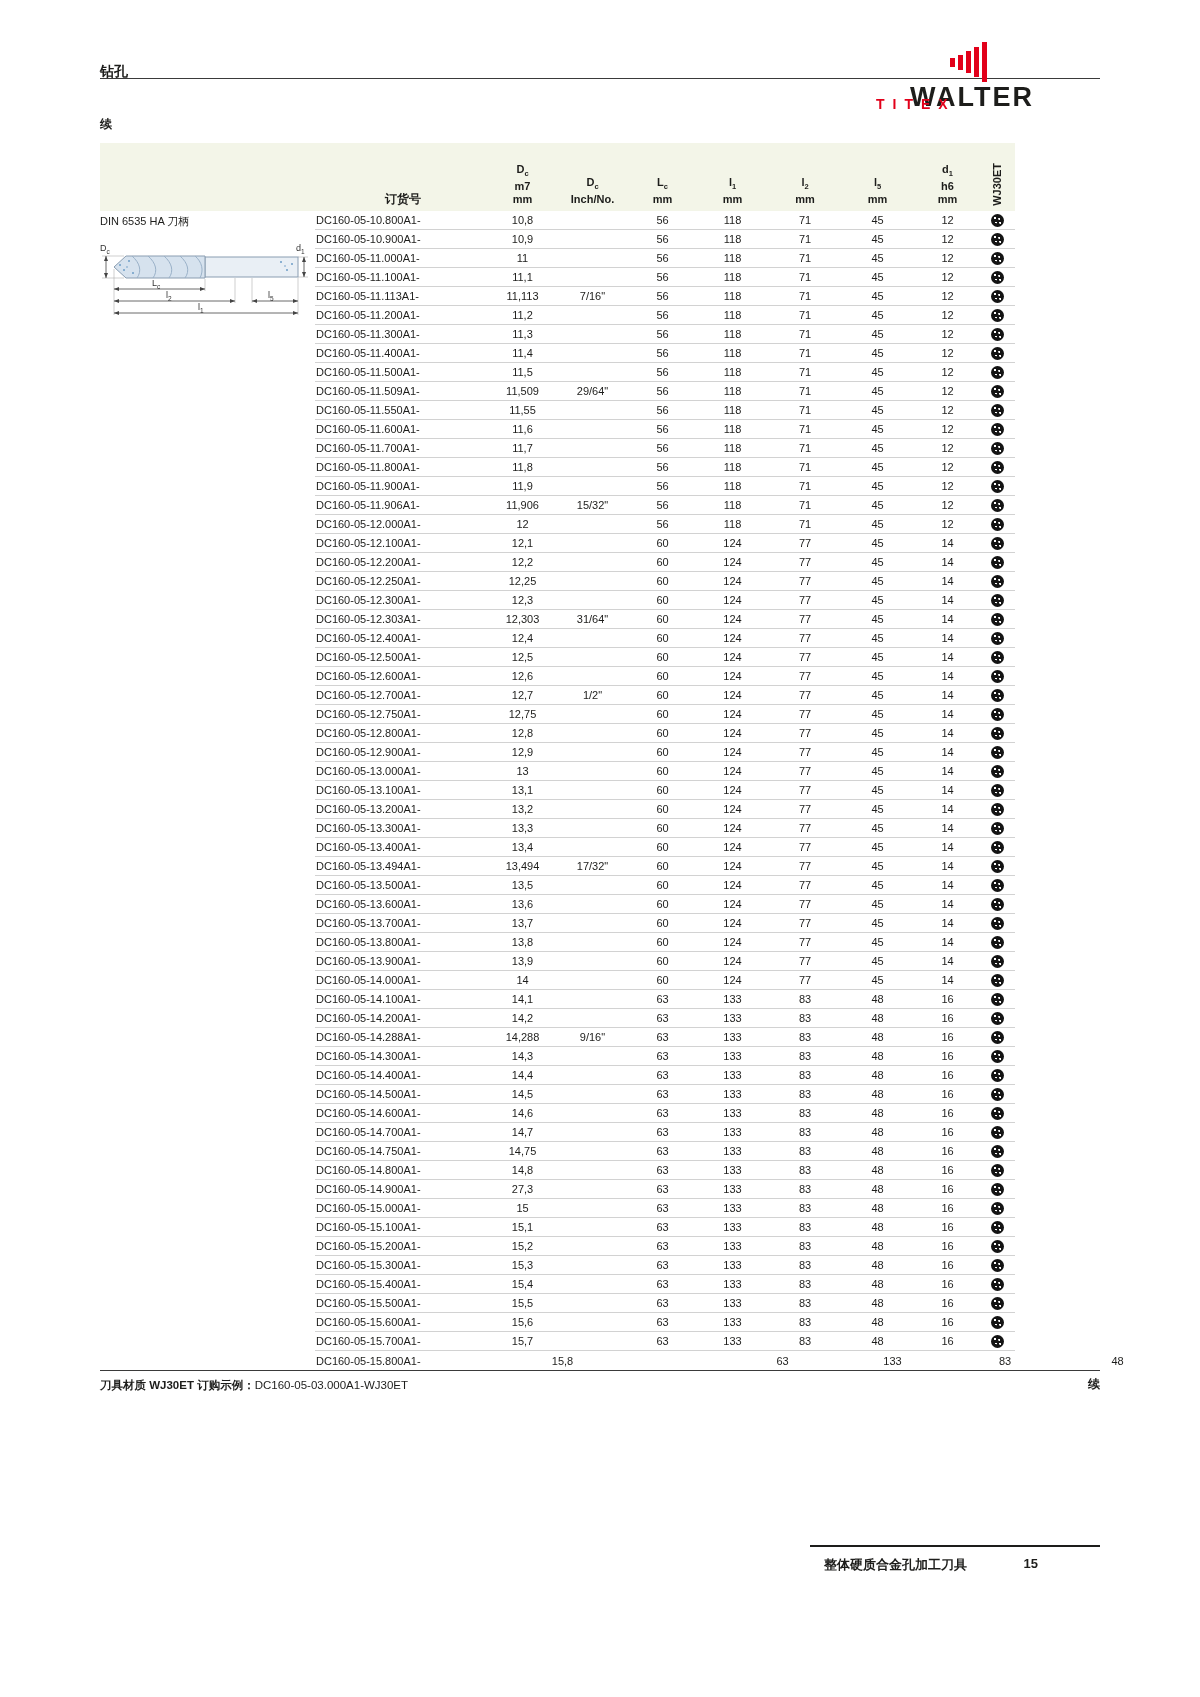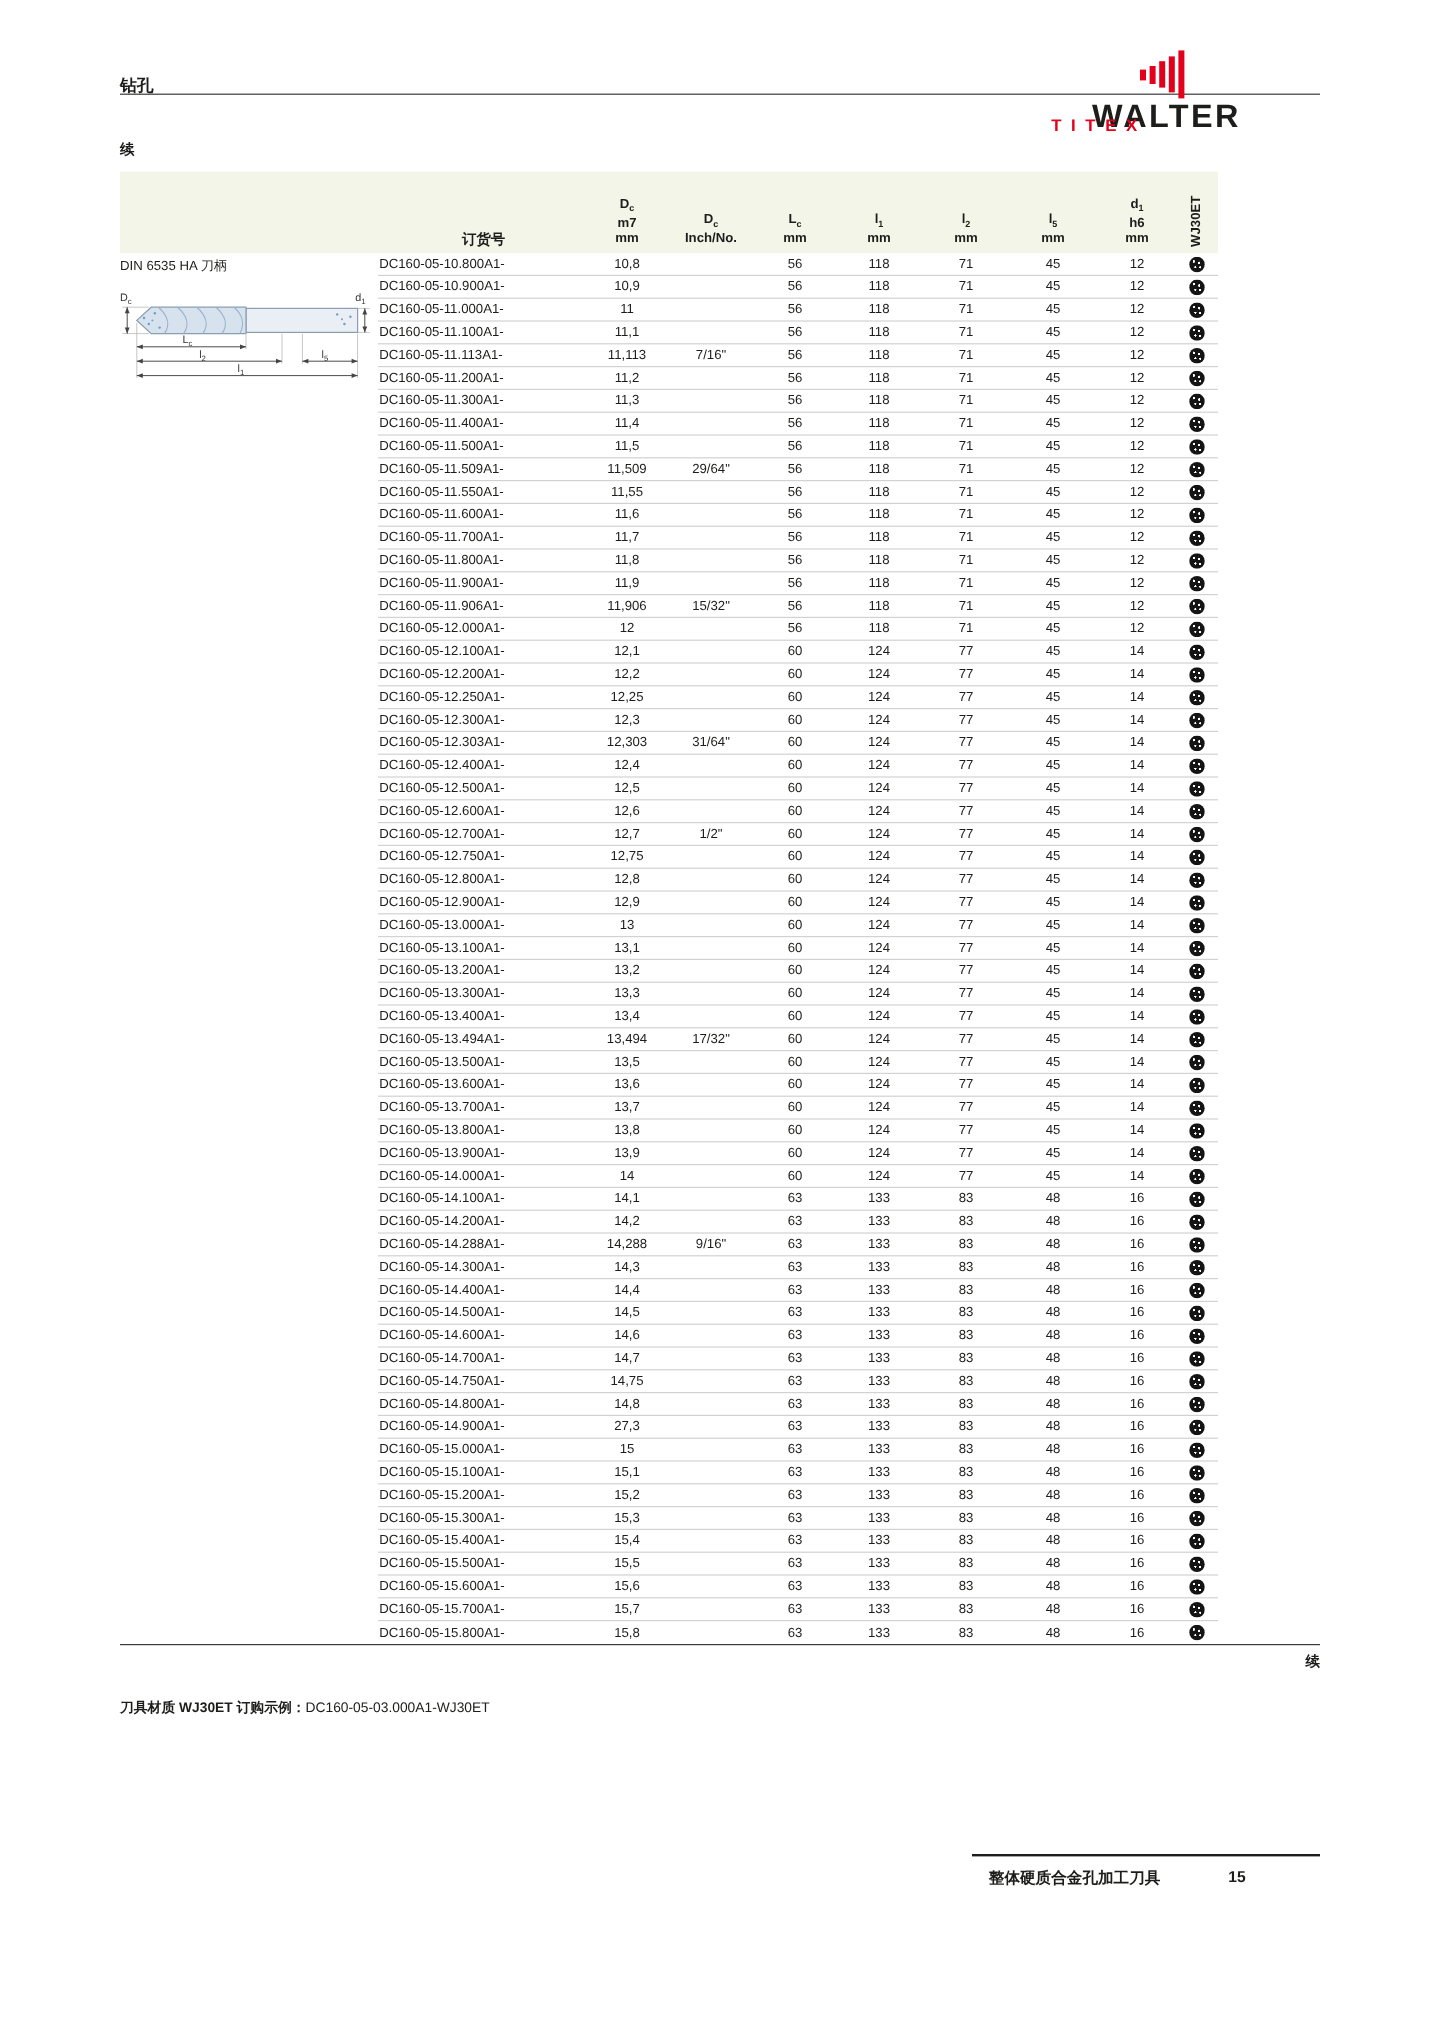--- a/index.html
+++ b/index.html
@@ -33,42 +33,42 @@
   .hc { font-size:11px; font-weight:bold; line-height:13px; }
   .hc.num { text-align:center; }
   .hc sub { font-size:7.5px; }
   .hc.ordercol { font-size:12px; text-align:center; padding-left:1px; }
   .hc.vert { display:flex; justify-content:center; align-items:flex-end; height:60px; }
   .vtext { writing-mode:vertical-rl; transform:rotate(180deg); font-size:11px; font-weight:bold; }
 
   .tbody { margin-left:215px; width:700px; }
   .row { display:grid; grid-template-columns:175px 65px 75px 65px 75px 70px 75px 65px 35px;
          height:19px; align-items:center; border-bottom:1px solid #d2d2d2; font-size:11px; }
-  .row:last-child { border-bottom:none; }
+  .row:last-child { border-bottom:none;gap:40px; }
   .cell.order { text-align:left; padding-left:1px; white-space:nowrap; }
   .cell.c { text-align:center; }
   .dotcell { display:flex; justify-content:center; }
   .dot { width:13px; height:13px; border-radius:50%;
          background:
            radial-gradient(circle at 30% 30%, #fff 0, #fff 0.9px, transparent 1.1px),
            radial-gradient(circle at 64% 38%, #fff 0, #fff 0.9px, transparent 1.1px),
            radial-gradient(circle at 40% 66%, #fff 0, #fff 0.8px, transparent 1px),
            radial-gradient(circle at 70% 68%, #fff 0, #fff 0.8px, transparent 1px),
            #141414; }
 
   
   .diagram { position:absolute; left:100px; top:214px; width:215px; }
   .diagram-title { font-size:11px; margin-bottom:8px; }
   .drill { width:215px; height:102px; display:block; }
   .dim { font-size:9px; fill:#333; }
   .dimsub { font-size:6.5px; }
 
   
   .foot-rule { position:absolute; left:100px; top:1370px; width:1000px; border-top:1px solid #3a3a3a; }
-  .foot-note { position:absolute; left:100px; top:1378px; font-size:11.5px;margin-top:38px; }
+  .foot-note { position:absolute; left:100px; top:1378px; font-size:11.5px; }
   .fn-label { font-weight:bold; }
   .cont-bottom { position:absolute; right:100px; top:1376px; font-size:12px; font-weight:bold; }
 
   .bottombar { position:absolute; left:810px; top:1545px; width:290px; }
   .bottom-rule { border-top:2px solid #1d1d1b; }
   .bottom-line { display:flex; padding:9px 0 0 14px; font-size:13px; font-weight:bold; }
   .pagenum { margin-left:auto; margin-right:62px; }
 </style>
 </head>
 <body>

